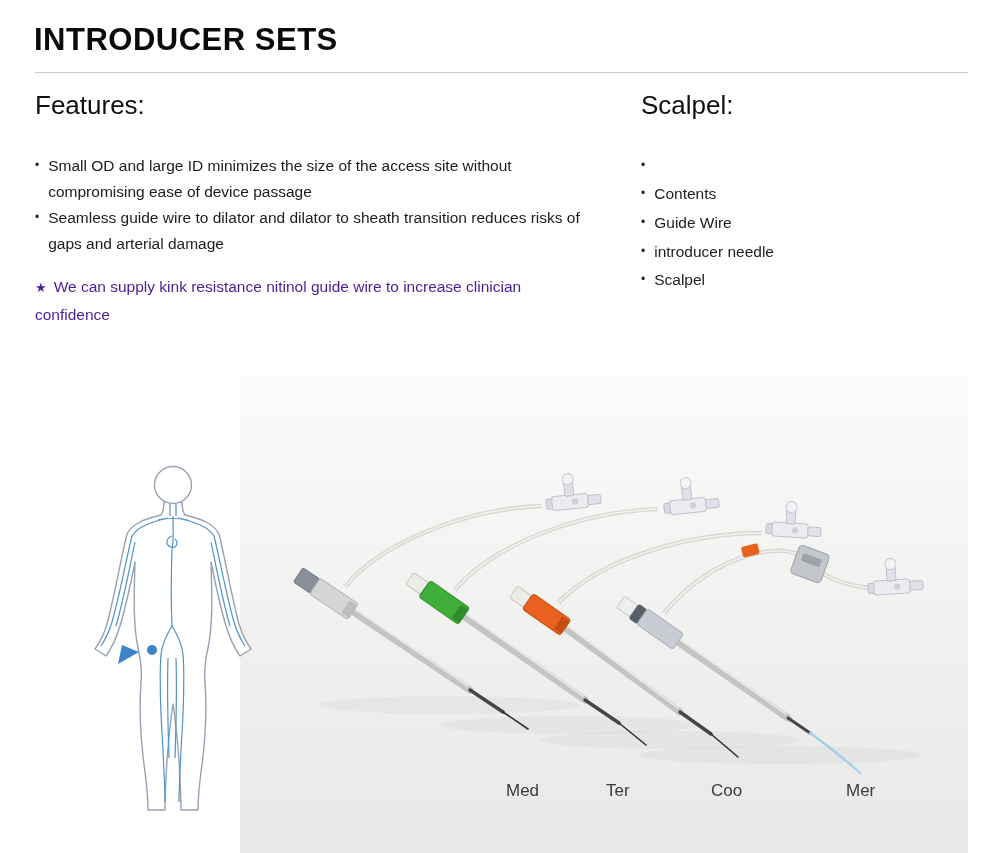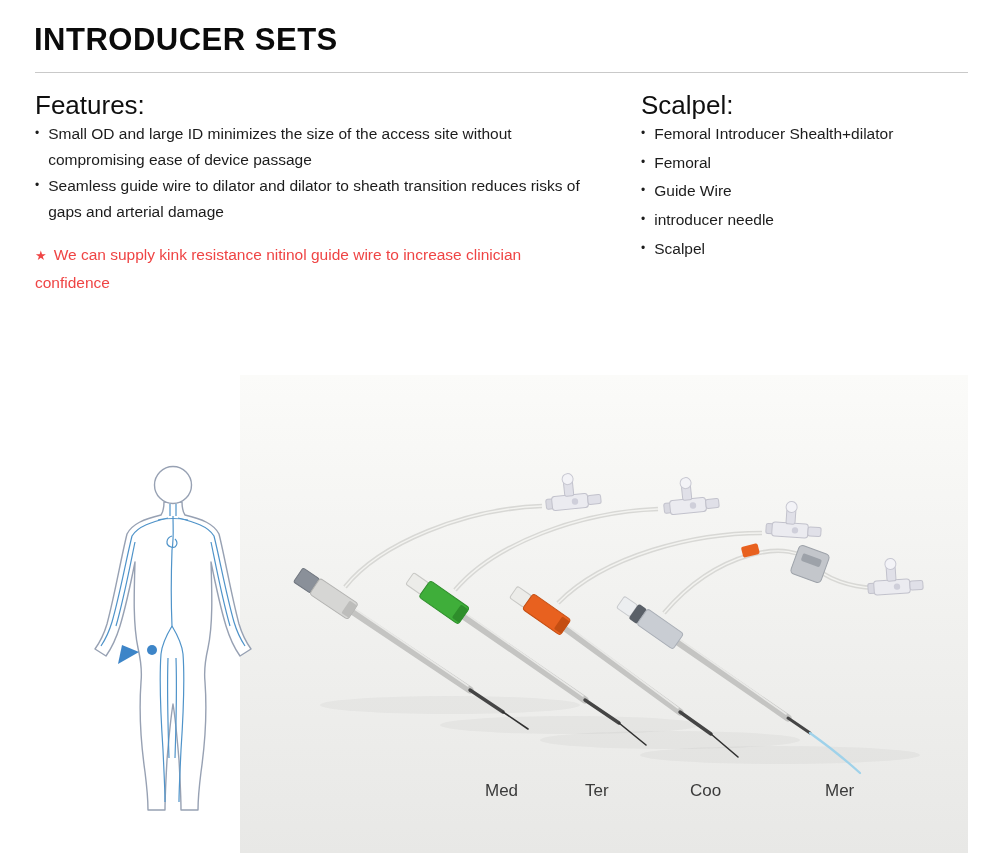--- a/index.html
+++ b/index.html
@@ -6,35 +6,35 @@
   html,body { background:#ffffff; }
   .page {
     position:relative; width:968px; height:853px; background:#ffffff;
     font-family:"Liberation Sans", sans-serif; color:#161616; overflow:hidden;
   }
   .title {
     position:absolute; left:34px; top:22px;
     font-size:31px; font-weight:800; letter-spacing:0.5px; color:#0b0b0b;
   }
   .rule { position:absolute; left:35px; top:72px; width:950px; height:1px; background:#c9c9c9; }
-  .col-heading { font-size:26px; font-weight:500; color:#0f0f0f; margin-bottom:0; }
+  .col-heading { font-size:26px; font-weight:500; color:#0f0f0f; margin-bottom:32px; }
   .features { position:absolute; left:35px; top:90px; width:548px; }
   .contents { position:absolute; left:641px; top:90px; width:330px; }
   .bullet-list { list-style:none; }
   .bullet-item { display:flex; gap:9px; font-size:15.5px; line-height:1.66; color:#1c1c1c; margin-bottom:1px; }
   .bullet-marker { flex:0 0 auto; font-size:12px; line-height:2.1; color:#1c1c1c; }
   .contents .bullet-item { margin-bottom:3px; }
-  .note { margin-top:16px; font-size:15.5px; line-height:1.8; color:#ef4444; }
+  .note { margin-top:16px; font-size:15.5px; line-height:1.8; color:#4c1d95; }
   .note-star { margin-right:7px; font-size:13px; }
   .photo {
     position:absolute; left:240px; top:375px; width:760px; height:478px;
     background:linear-gradient(180deg,#fbfbf9 0%,#f1f1ef 50%,#e8e8e6 100%);
   }
   .device-svg { position:absolute; inset:0; width:760px; height:478px; }
-  .photo-label { position:absolute; top:406px; font-size:17px; color:#3b3b3b; }
+  .photo-label { position:absolute; top:406px; font-size:17px; color:#3b3b3b;margin-left:21px; }
   .figure-svg { position:absolute; left:78px; top:458px; width:200px; height:362px; }
 </style>
 </head>
 <body>
 
 <div class="page">
 
   <h1 class="title">INTRODUCER SETS</h1>
   <div class="rule"></div>
 
@@ -51,25 +51,24 @@
       </li>
     </ul>
     <p class="note"><span class="note-star">★</span><span>We can supply kink resistance nitinol guide wire to increase clinician confidence</span></p>
   </section>
 
   <section class="contents">
     <h2 class="col-heading">Scalpel:</h2>
     <ul class="bullet-list">
       <li class="bullet-item">
         <span class="bullet-marker">•</span>
-        <span>Femoral Introducer Shealth+dilator</span>
       </li>
       <li class="bullet-item">
         <span class="bullet-marker">•</span>
-        <span>Femoral</span>
+        <span>Contents</span>
       </li>
       <li class="bullet-item">
         <span class="bullet-marker">•</span>
         <span>Guide Wire</span>
       </li>
       <li class="bullet-item">
         <span class="bullet-marker">•</span>
         <span>introducer needle</span>
       </li>
       <li class="bullet-item">

